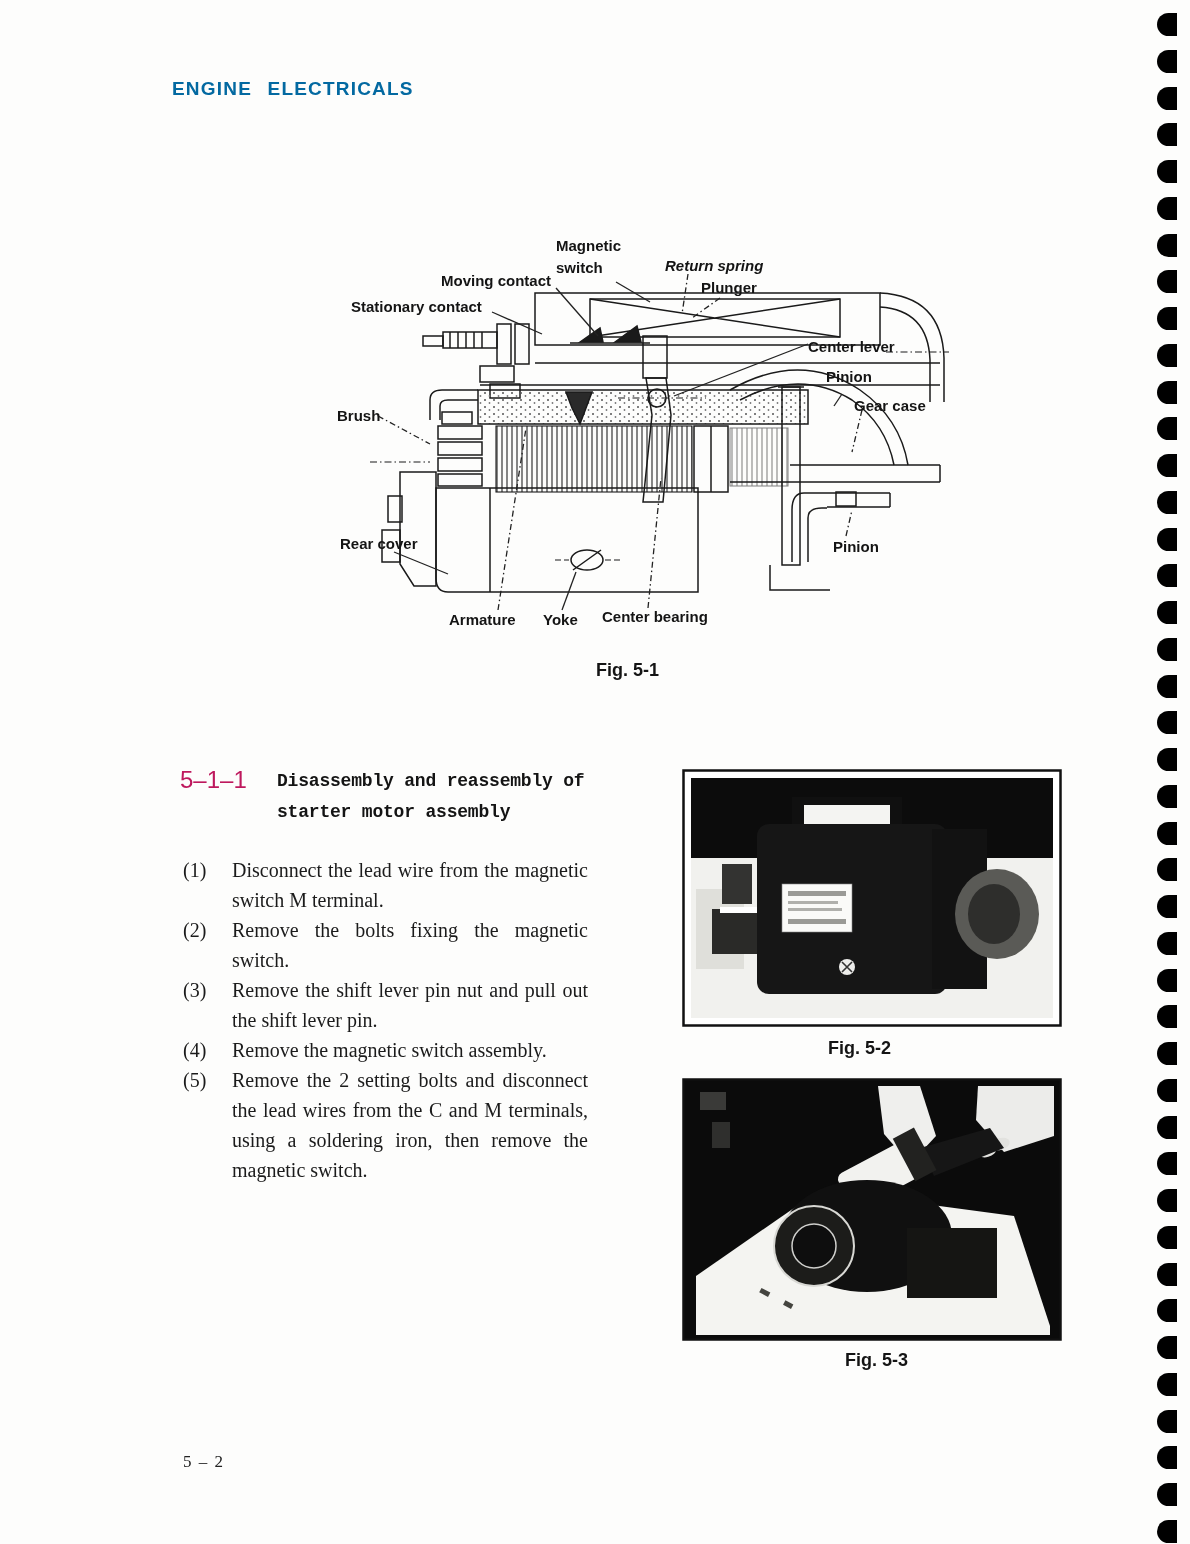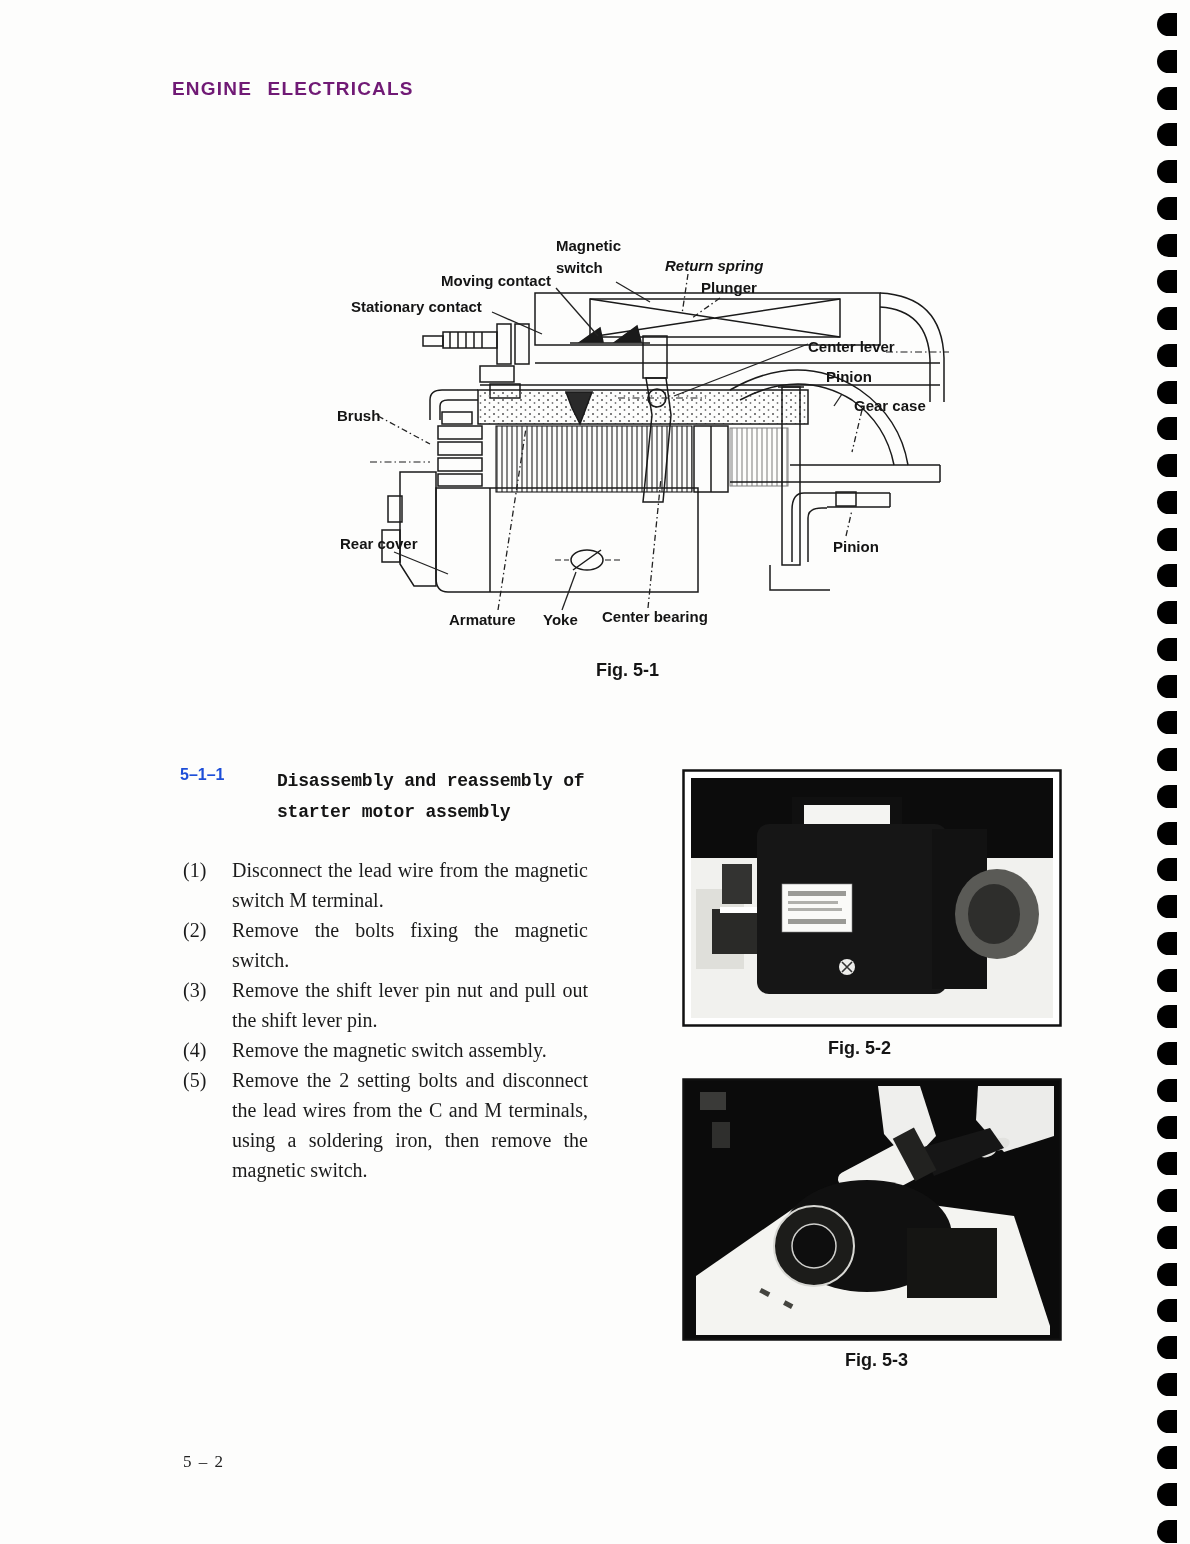--- a/index.html
+++ b/index.html
@@ -9,21 +9,21 @@
     background:#fdfdfc;
     font-family:"Liberation Serif", serif;
     color:#1b1b1b;
     overflow:hidden;
   }
   
   .page-header{
     position:absolute;left:172px;top:78px;
     font-family:"Liberation Sans", sans-serif;
     font-size:19px;font-weight:600;letter-spacing:1.2px;word-spacing:9px;
-    color:#701a75;
+    color:#0369a1;
   }
   .page-number{
     position:absolute;left:183px;top:1452px;
     font-size:17px;letter-spacing:1.5px;color:#222;
   }
   
   .bmark{
     position:absolute;left:1157px;width:20px;height:23px;
     background:#000;border-radius:12px 0 0 12px;
   }
@@ -38,21 +38,21 @@
   .dlabel.center{white-space:normal;text-align:left;}
   .fig-caption{
     position:absolute;
     font-family:"Liberation Sans", sans-serif;
     font-size:18px;font-weight:700;color:#141414;
   }
   
   .section-head{position:absolute;left:180px;top:766px;display:flex;}
   .section-num{
     font-family:"Liberation Sans", sans-serif;
-    font-size:16px;font-weight:700;width:97px;flex:none;color:#1d4ed8;
+    font-size:24px;font-weight:400;width:97px;flex:none;color:#be185d;
   }
   .section-title{
     font-family:Liberation Mono, monospace;
     font-size:18px;font-weight:700;width:356px;line-height:31px;color:#141414;
     letter-spacing:-0.2px;
   }
   .steps{position:absolute;left:183px;top:855px;width:412px;}
   .step{display:flex;margin:0;}
   .step-num{width:49px;flex:none;font-size:20px;line-height:30px;}
   .step-text{

